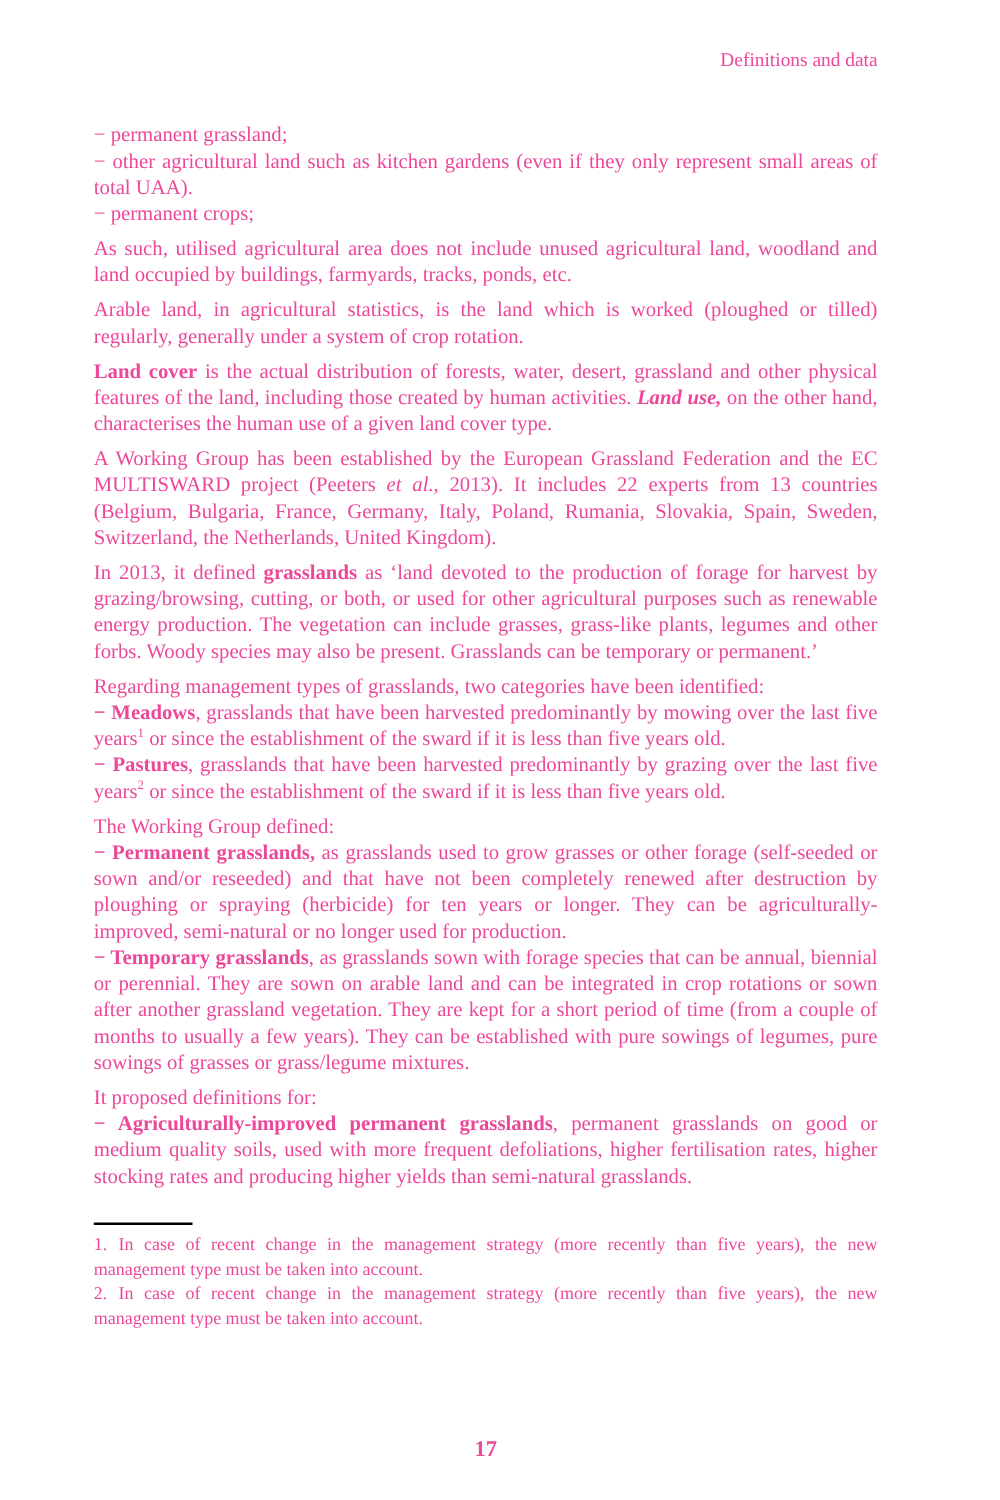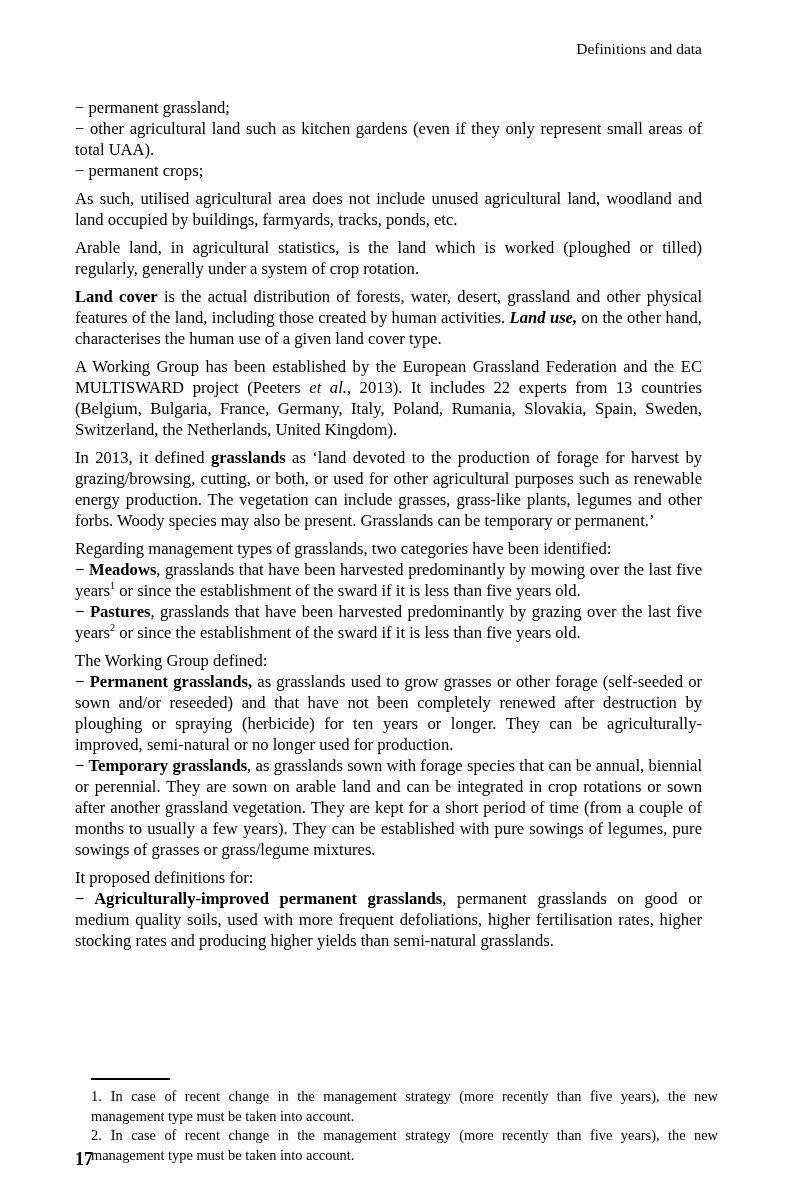--- a/index.html
+++ b/index.html
@@ -2,21 +2,21 @@
 <html><head>
 <meta charset="utf-8">
 <style>
   * { margin: 0; padding: 0; box-sizing: border-box; }
   html, body { background: #e8e8e8; }
   .page {
     position: relative;
     width: 800px;
     height: 1200px;
     background: #ffffff;
-    color: #000000;
+    color: #ec4899;
     font-family: "Liberation Serif", "DejaVu Serif", serif;
     overflow: hidden;
   }
   .running-header {
     position: absolute;
     top: 39px;
     left: 75px;
     width: 627px;
     text-align: right;
     font-size: 15.5px;
@@ -34,41 +34,40 @@
   }
   .para { margin: 0; }
   .block-start { margin-top: 7px; }
   .body-text sup {
     font-size: 0.62em;
     line-height: 0;
     vertical-align: super;
   }
   .footnotes {
     position: absolute;
-    top: 1078px;
+    top: 978px;
     left: 75px;
     width: 627px;
     font-size: 14.4px;
     line-height: 19.5px;
     text-align: justify;
-    margin-left: 16px;
   }
   .fn-rule {
     width: 79px;
     height: 0;
     border-top: 2px solid #000;
     margin-bottom: 7px;
   }
   .fn-num { padding-right: 9px; }
   .page-number {
     position: absolute;
     top: 1149px;
     left: 75px;
     width: 627px;
-    text-align: left;
+    text-align: center;
     font-weight: bold;
     font-size: 18px;
   }
 </style>
 </head>
 <body>
 
 <div class="page">
 
   <div class="running-header">Definitions and data</div>

